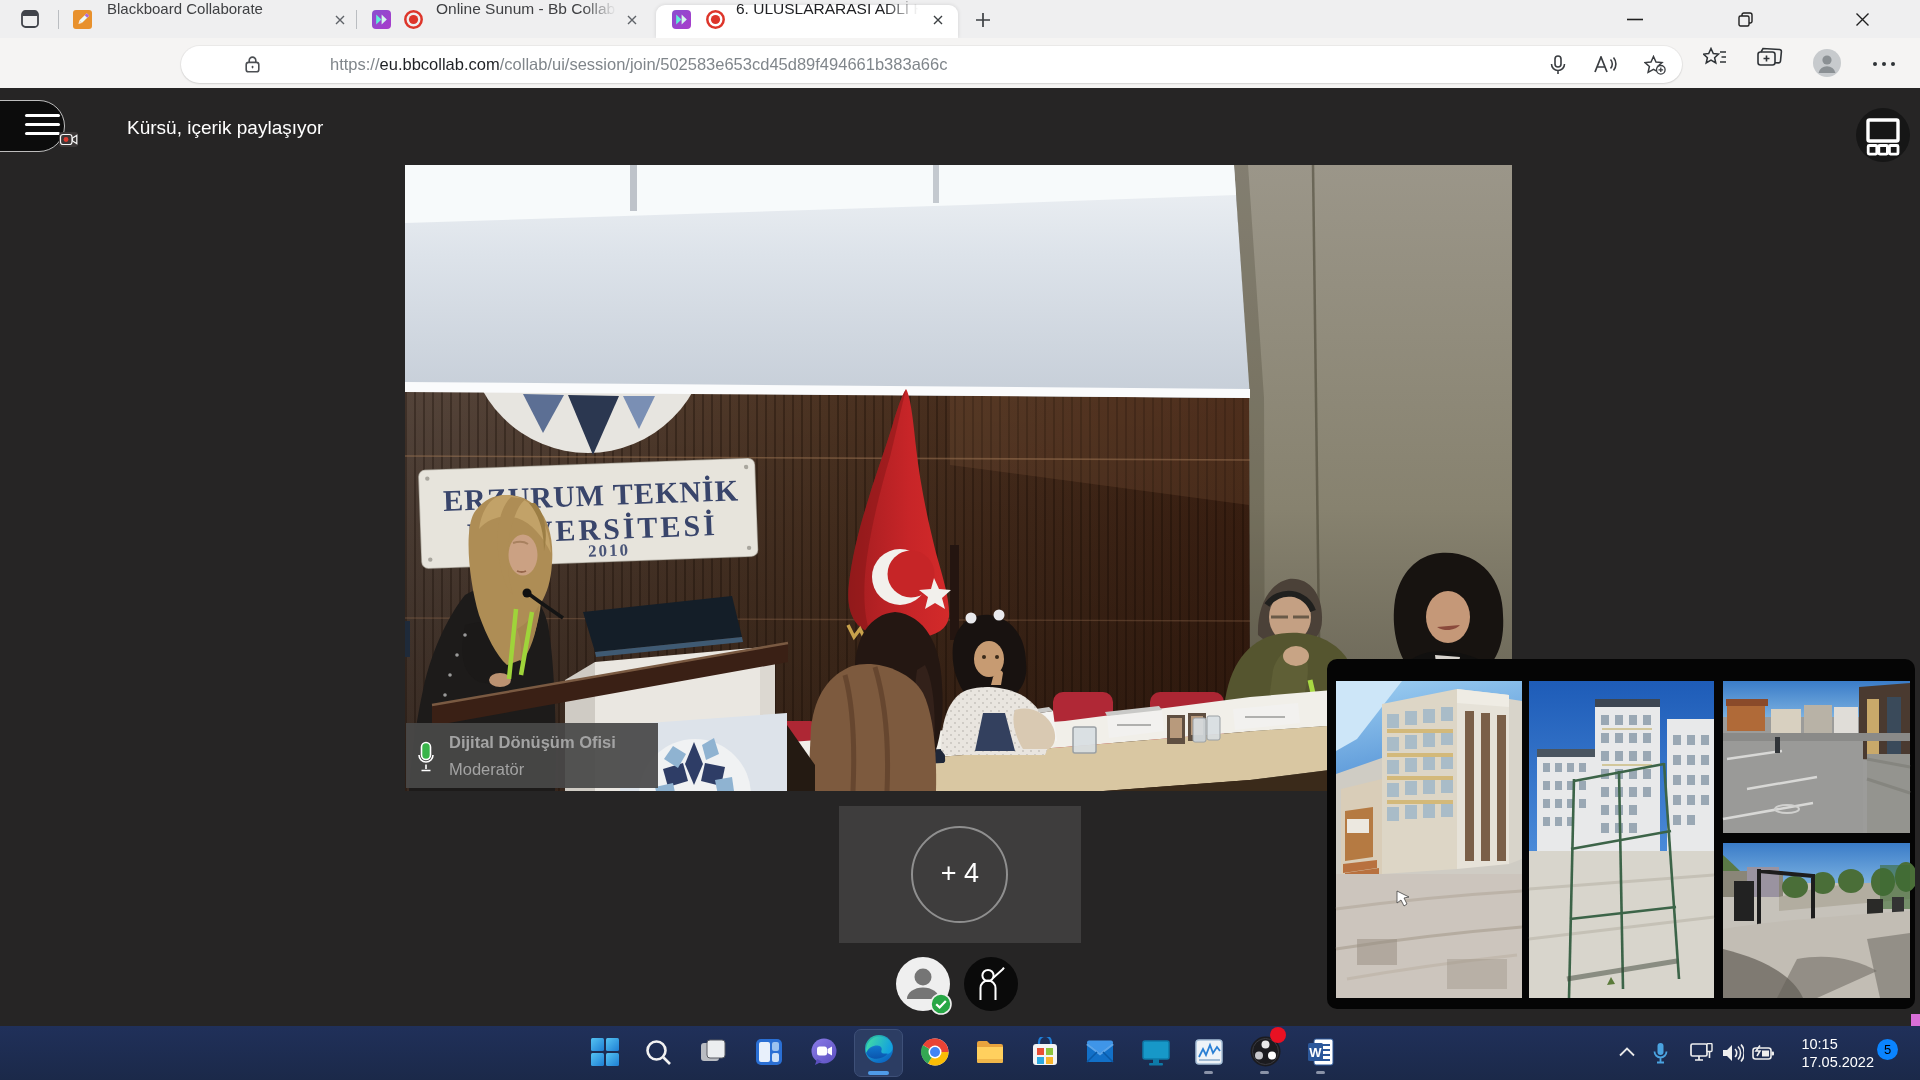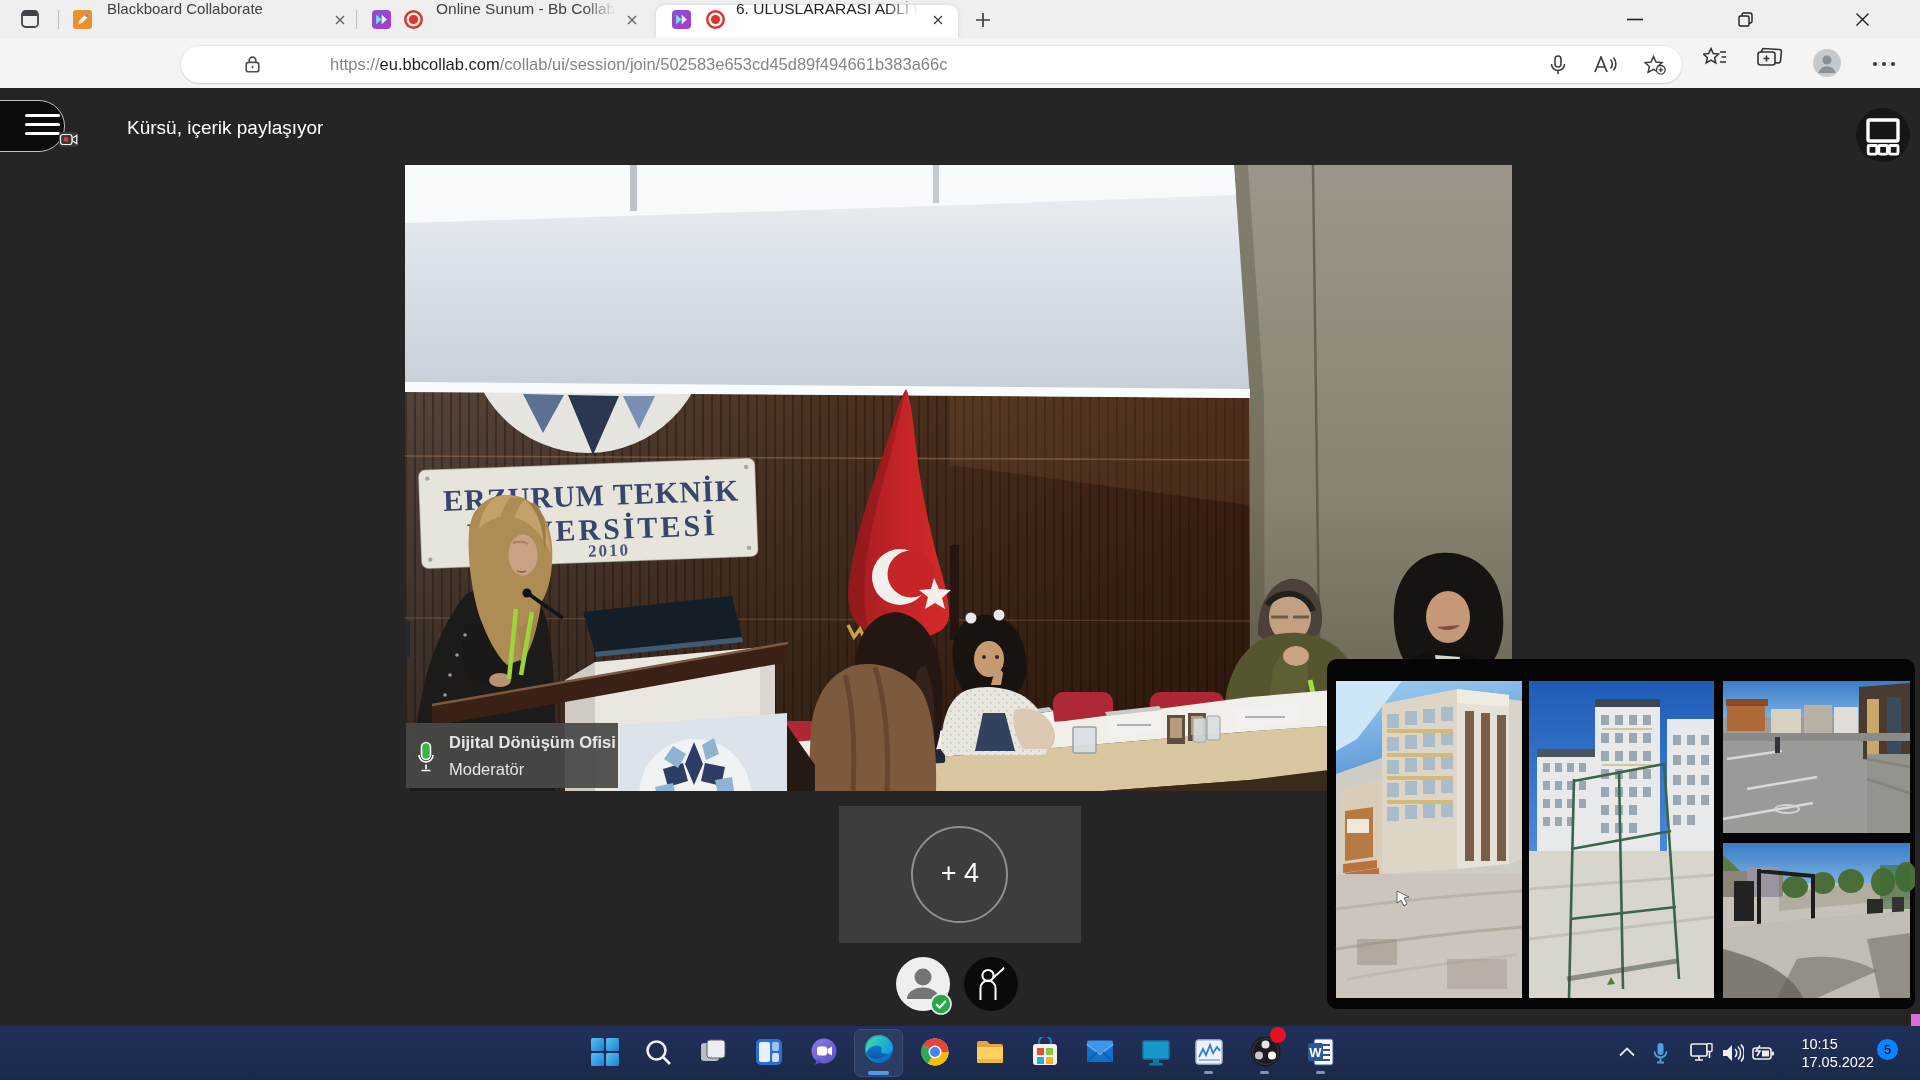--- a/index.html
+++ b/index.html
@@ -24,21 +24,21 @@
 #cambadge { position:absolute; left:59px; top:44px; width:19px; height:15px; background:#3b3737; border-radius:3px; }
 #sharetext { position:absolute; left:79px; top:29px; font-size:19px; color:#fff;margin-left:48px; }
 #layouticon { position:absolute; left:1856px; top:20px; width:54px; height:54px; background:#161616; border-radius:50%; }
 #video { position:absolute; left:405px; top:77px; width:1107px; height:626px; }
 #plus4box { position:absolute; left:839px; top:718px; width:242px; height:137px; background:#3e3d3d; }
 #plus4box .circ { position:absolute; left:72px; top:20px; width:97px; height:97px; border:2px solid #8f8f8f; border-radius:50%; }
 #plus4box .txt { position:absolute; left:0; top:52px; width:242px; text-align:center; font-size:27px; color:#fff; }
 #av1 { position:absolute; left:896px; top:869px; width:54px; height:54px; background:#efefef; border-radius:50%; }
 #av2 { position:absolute; left:964px; top:869px; width:54px; height:54px; background:#0a0a0a; border-radius:50%; }
 #pip { position:absolute; left:1327px; top:571px; width:588px; height:350px; background:#050505; border-radius:10px; }
-#vlabel { position:absolute; left:406px; top:635px; width:212px; height:65px; background:rgba(72,72,72,0.93); color:#e5e5e5; }
+#vlabel { position:absolute; left:406px; top:635px; width:252px; height:65px; background:rgba(72,72,72,0.93); color:#a3a3a3; }
 #vlabel .t1 { position:absolute; left:43px; top:10px; font-size:16.5px; font-weight:bold; white-space:nowrap; }
 #vlabel .t2 { position:absolute; left:43px; top:37px; font-size:16.5px; font-weight:normal; white-space:nowrap; }
 #sliver { position:absolute; left:1911px; top:926px; width:9px; height:14px; background:#d86fd8; }
 
 #taskbar { position:absolute; left:0; top:1026px; width:1920px; height:54px; background:linear-gradient(180deg,#20305a 0%,#1b2949 100%); }
 .tbicon { position:absolute; top:11px; width:30px; height:30px; }
 #clock { position:absolute; right:46px; top:9px; text-align:left; color:#fff; font-size:14.5px; line-height:18px; }
 #notif { position:absolute; right:22px; top:13px; width:21px; height:21px; background:#0a84ff; border-radius:50%; color:#000; font-size:13px; text-align:center; line-height:21px; }
 </style>
 </head>

